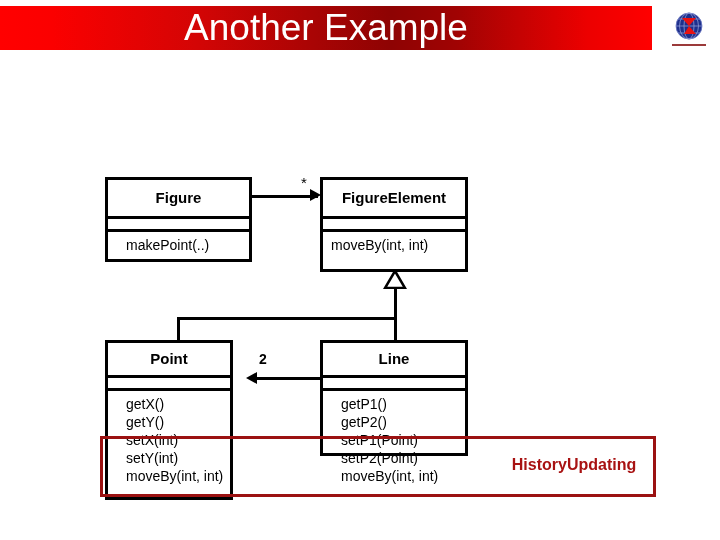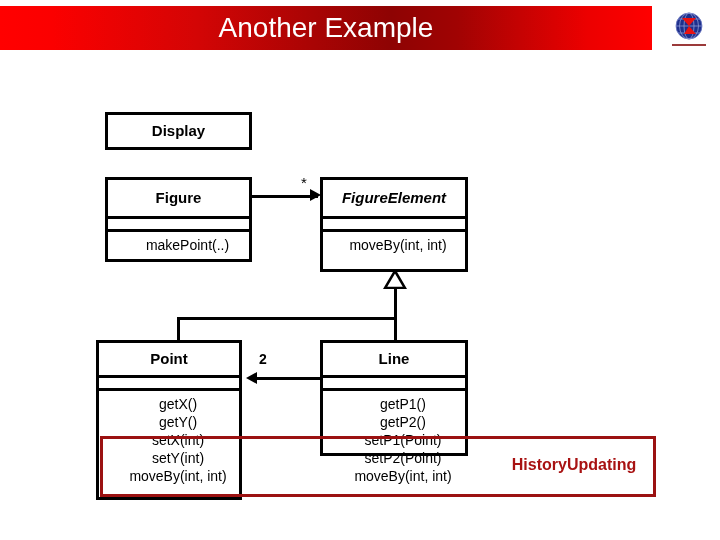--- a/index.html
+++ b/index.html
@@ -41,21 +41,21 @@
   }
   #title-text {
     position: absolute;
     left: 0;
     top: 0;
     width: 652px;
     height: 44px;
     line-height: 44px;
     text-align: center;
     color: #ffffff;
-    font-size: 28px;
+    font-size: 37px;
     font-weight: normal;
     letter-spacing: 0px;
     white-space: nowrap;
   }
 
   
   #logo {
     position: absolute;
     left: 672px;
     top: 6px;
@@ -80,37 +80,35 @@
   }
   .uml-name {
     box-sizing: border-box;
     text-align: center;
     font-size: 15px;
     font-weight: bold;
     color: #000000;
     white-space: nowrap;
   }
   .uml-name.abstract {
-    font-style: italic;
   }
   .uml-sep {
     height: 3px;
     background: #000000;
   }
   .uml-attrs {
     box-sizing: border-box;
   }
   .uml-ops {
     box-sizing: border-box;
     padding: 4px 0 2px 18px;
     font-size: 14px;
     color: #000000;
     line-height: 18px;
     white-space: nowrap;
-    text-align: center;
   }
   .uml-ops.centered {
     padding-left: 8px;
   }
 
   
   #box-display {
     left: 105px;
     top: 112px;
     width: 147px;
@@ -133,23 +131,23 @@
   #box-figureelement {
     left: 320px;
     top: 177px;
     width: 148px;
     height: 95px;
   }
   #box-figureelement .uml-name { height: 36px; line-height: 36px; }
   #box-figureelement .uml-attrs { height: 10px; }
 
   #box-point {
-    left: 96px;
+    left: 105px;
     top: 340px;
-    width: 146px;
+    width: 128px;
     height: 160px;
   }
   #box-point .uml-name { height: 32px; line-height: 32px; }
   #box-point .uml-attrs { height: 10px; }
 
   #box-line {
     left: 320px;
     top: 340px;
     width: 148px;
     height: 116px;
@@ -290,23 +288,20 @@
       <ellipse cx="17" cy="20" rx="9.5" ry="13" fill="none" stroke="#8c98d4" stroke-width="0.8"></ellipse>
       <line x1="4" y1="20" x2="30" y2="20" stroke="#8c98d4" stroke-width="0.8"></line>
       <line x1="6" y1="13" x2="28" y2="13" stroke="#8c98d4" stroke-width="0.8"></line>
       <line x1="6" y1="27" x2="28" y2="27" stroke="#8c98d4" stroke-width="0.8"></line>
       <polygon points="10,12 24,12 17,20" fill="#e81111"></polygon>
       <polygon points="17,20 24,28 12,28" fill="#e81111"></polygon>
     </svg>
   </div>
   <div id="logo-underline"></div>
 
-  <div class="uml-box" id="box-display">
-    <div class="uml-name">Display</div>
-  </div>
 
   <div class="uml-box" id="box-figure">
     <div class="uml-name">Figure</div>
     <div class="uml-sep"></div>
     <div class="uml-attrs"></div>
     <div class="uml-sep"></div>
     <div class="uml-ops">
       <div>makePoint(..)</div>
     </div>
   </div>

